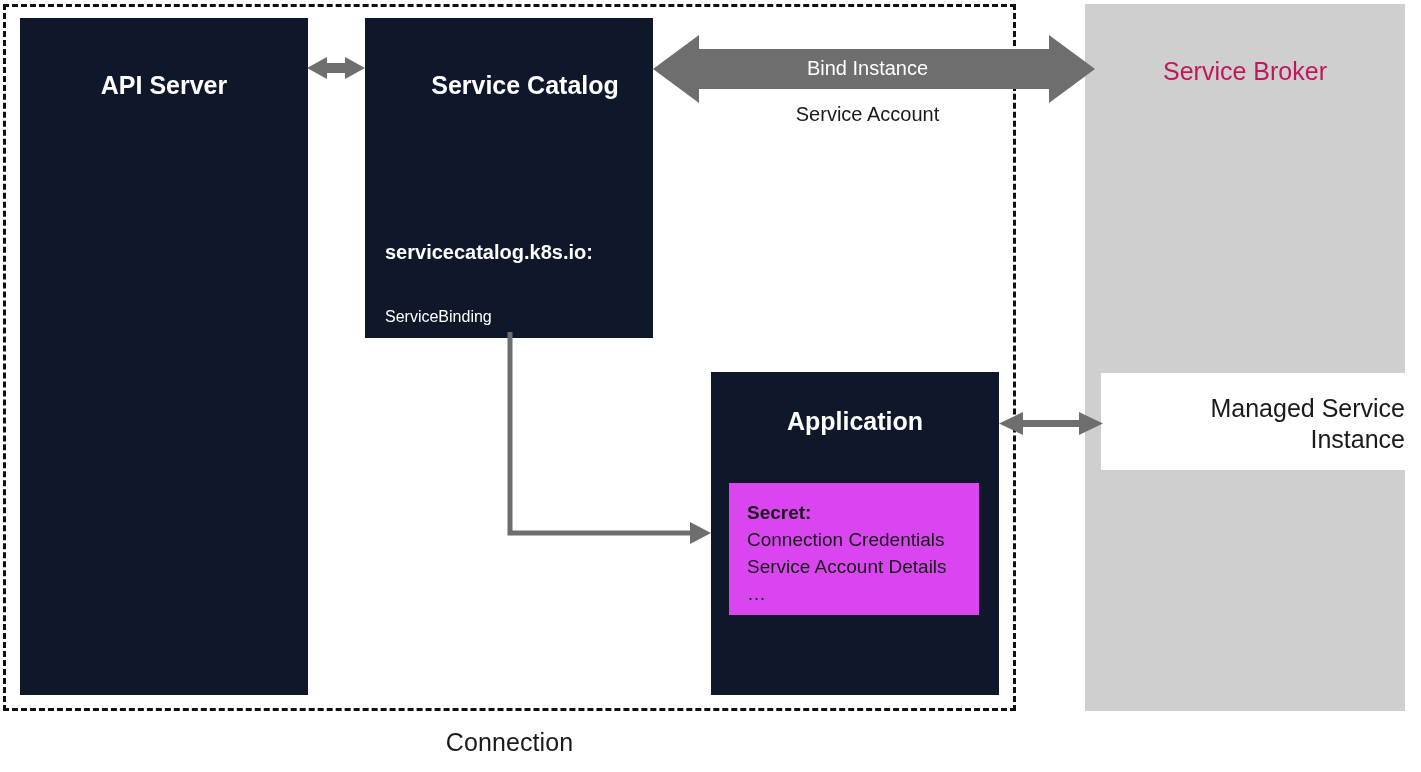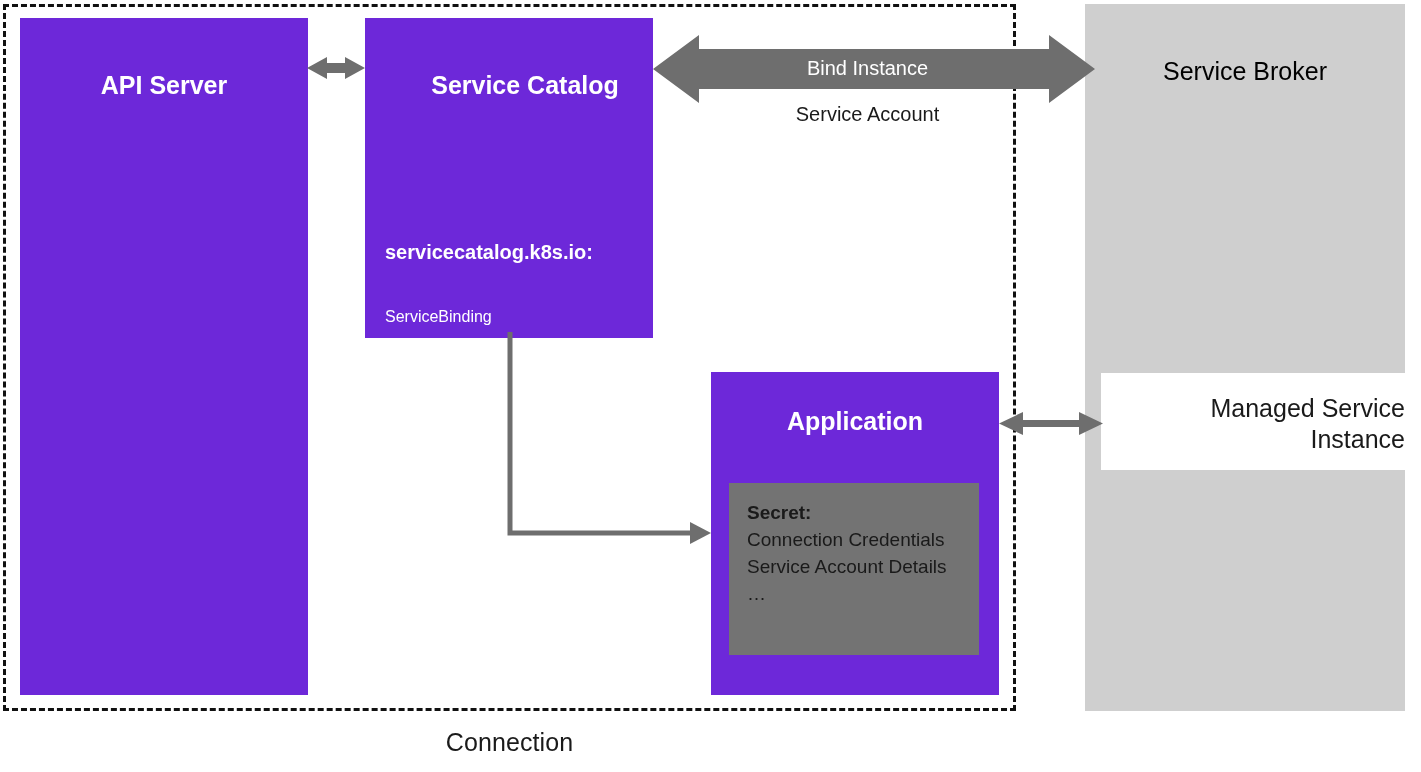--- a/index.html
+++ b/index.html
@@ -36,21 +36,21 @@
     top: 728px;
     width: 1013px;
     text-align: center;
     font-size: 25px;
     color: #1a1a1a;
     letter-spacing: 0.1px;
   }
 
   
   .blue-box {
-    background: #6d28d9;
+    background: #0f172a;
     color: #ffffff;
   }
   .box-title {
     position: absolute;
     left: 0;
     width: 100%;
     text-align: center;
     font-weight: bold;
     font-size: 25px;
     color: #ffffff;
@@ -96,22 +96,22 @@
     width: 288px;
     height: 323px;
   }
   #application .box-title { top: 36px; }
 
   
   #secret-card {
     left: 729px;
     top: 483px;
     width: 250px;
-    height: 172px;
-    background: #737373;
+    height: 132px;
+    background: #d946ef;
   }
   #secret-inner {
     position: absolute;
     left: 18px;
     top: 17px;
     right: 8px;
     font-size: 19px;
     color: #1a1a1a;
     line-height: 1.42;
   }
@@ -121,21 +121,21 @@
   #service-broker {
     left: 1085px;
     top: 4px;
     width: 320px;
     height: 707px;
     background: #cfcfcf;
   }
   #service-broker .box-title {
     top: 54px;
     font-weight: normal;
-    color: #000000;
+    color: #be185d;
   }
 
   #managed-instance {
     left: 1101px;
     top: 373px;
     width: 304px;
     height: 97px;
     background: #ffffff;
   }
   #managed-instance-label {

